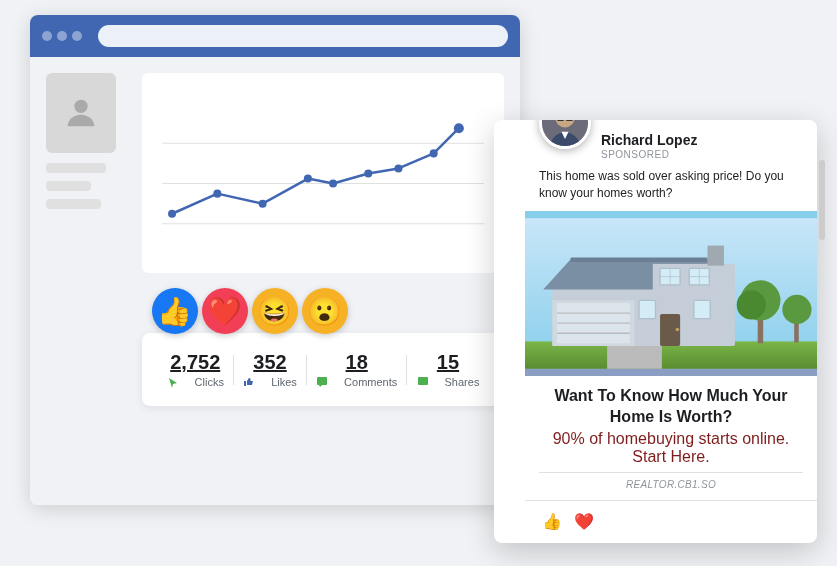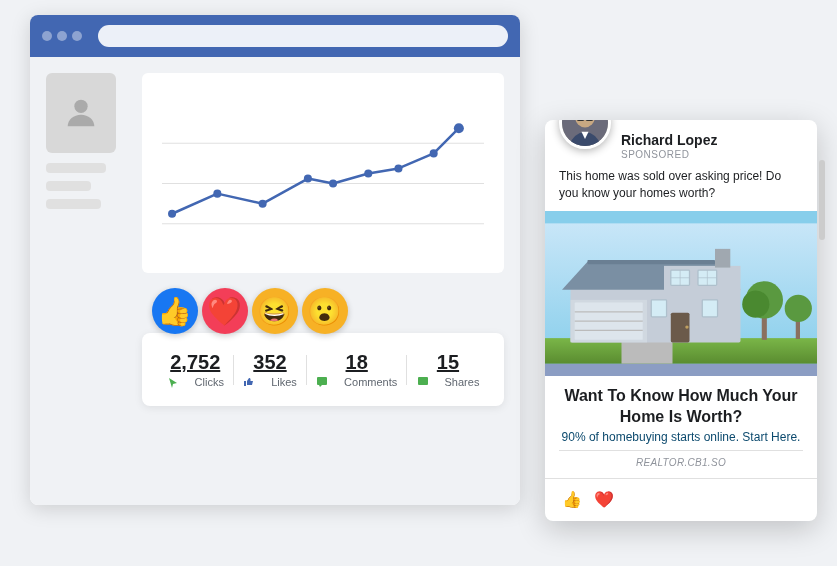--- a/index.html
+++ b/index.html
@@ -178,26 +178,27 @@
       justify-content: center;
       font-size: 28px;
       box-shadow: 0 2px 6px rgba(0,0,0,0.2);
     }
 
     
     .sponsored-card {
       position: absolute;
       right: 20px;
       top: 120px;
-      width: 272px;
+      width: 323px;
       background: #fff;
       border-radius: 8px;
       box-shadow: 0 8px 30px rgba(0,0,0,0.2);
       z-index: 10;
       overflow: hidden;
+      padding-left: 31px;
     }
 
     .card-header {
       display: flex;
       align-items: flex-start;
       padding: 12px 14px 8px;
       gap: 10px;
     }
 
     .agent-avatar {
@@ -263,22 +264,22 @@
 
     .cta-title {
       font-size: 16px;
       font-weight: 700;
       color: #1c1e21;
       line-height: 1.3;
       margin-bottom: 2px;
     }
 
     .cta-subtitle {
-      font-size: 12px;
-      color: #0c4a6e;
+      font-size: 16px;
+      color: #7f1d1d;
       margin-bottom: 6px;
     }
 
     .cta-domain {
       font-size: 10px;
       color: #90949c;
       text-transform: uppercase;
       letter-spacing: 0.3px;
       padding-top: 6px;
       border-top: 1px solid #e0e0e0;

